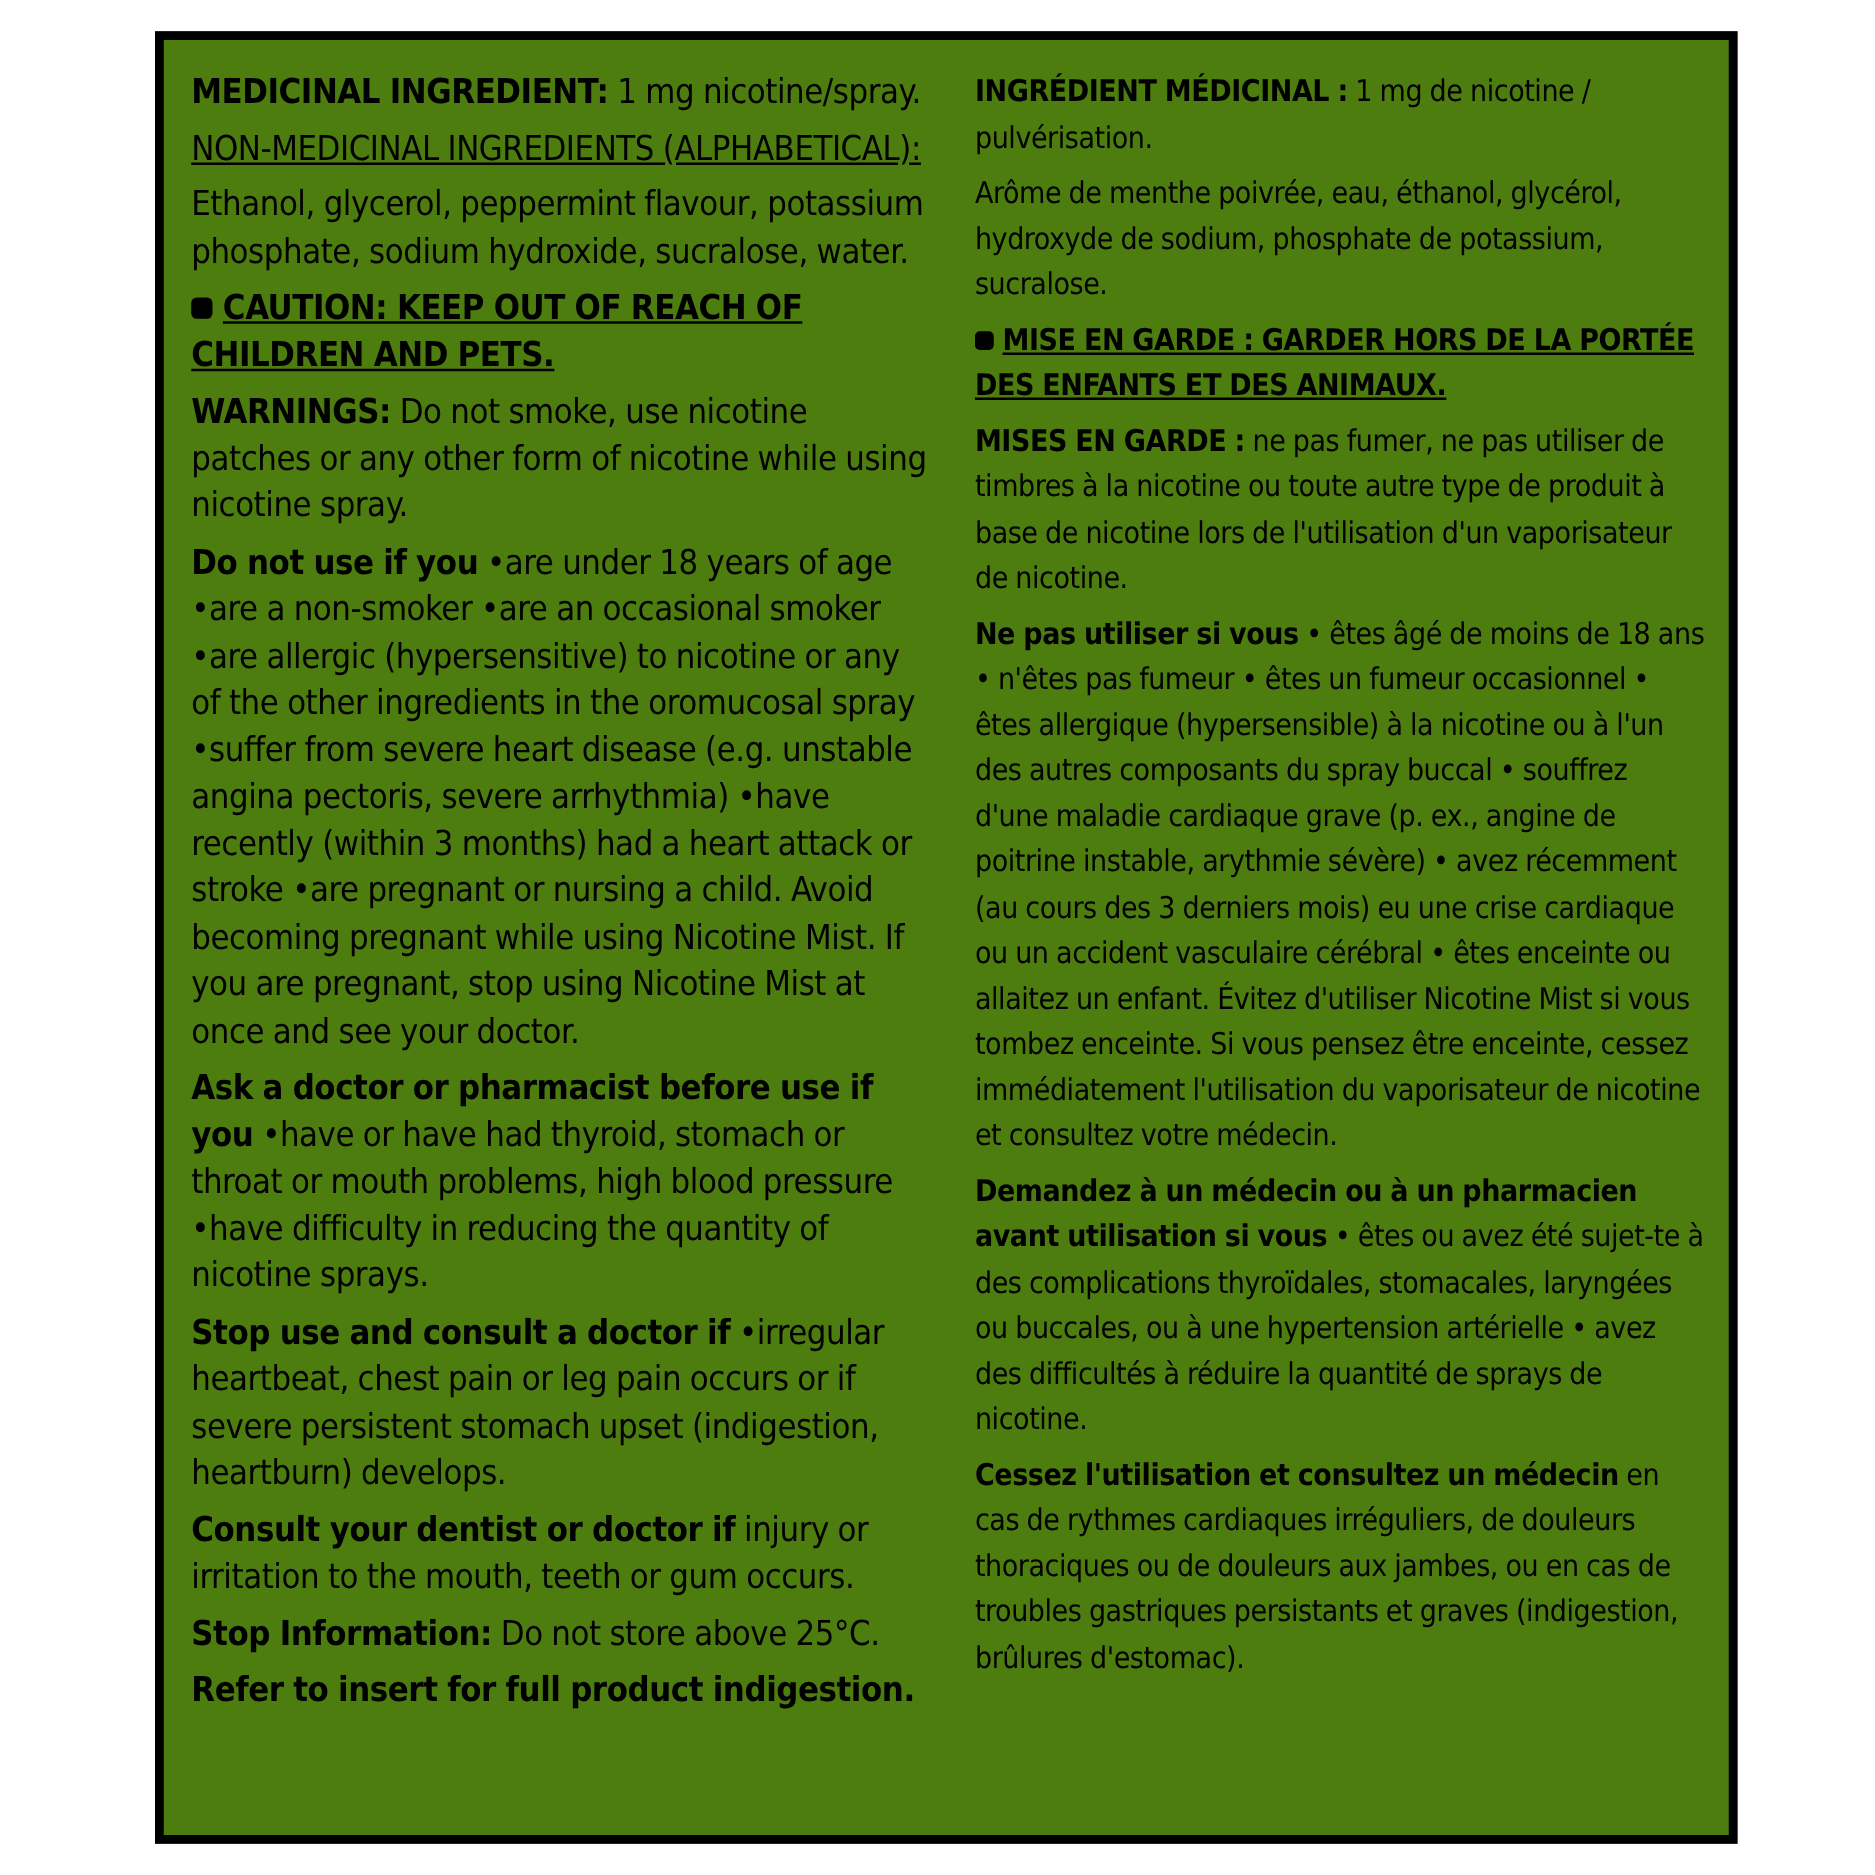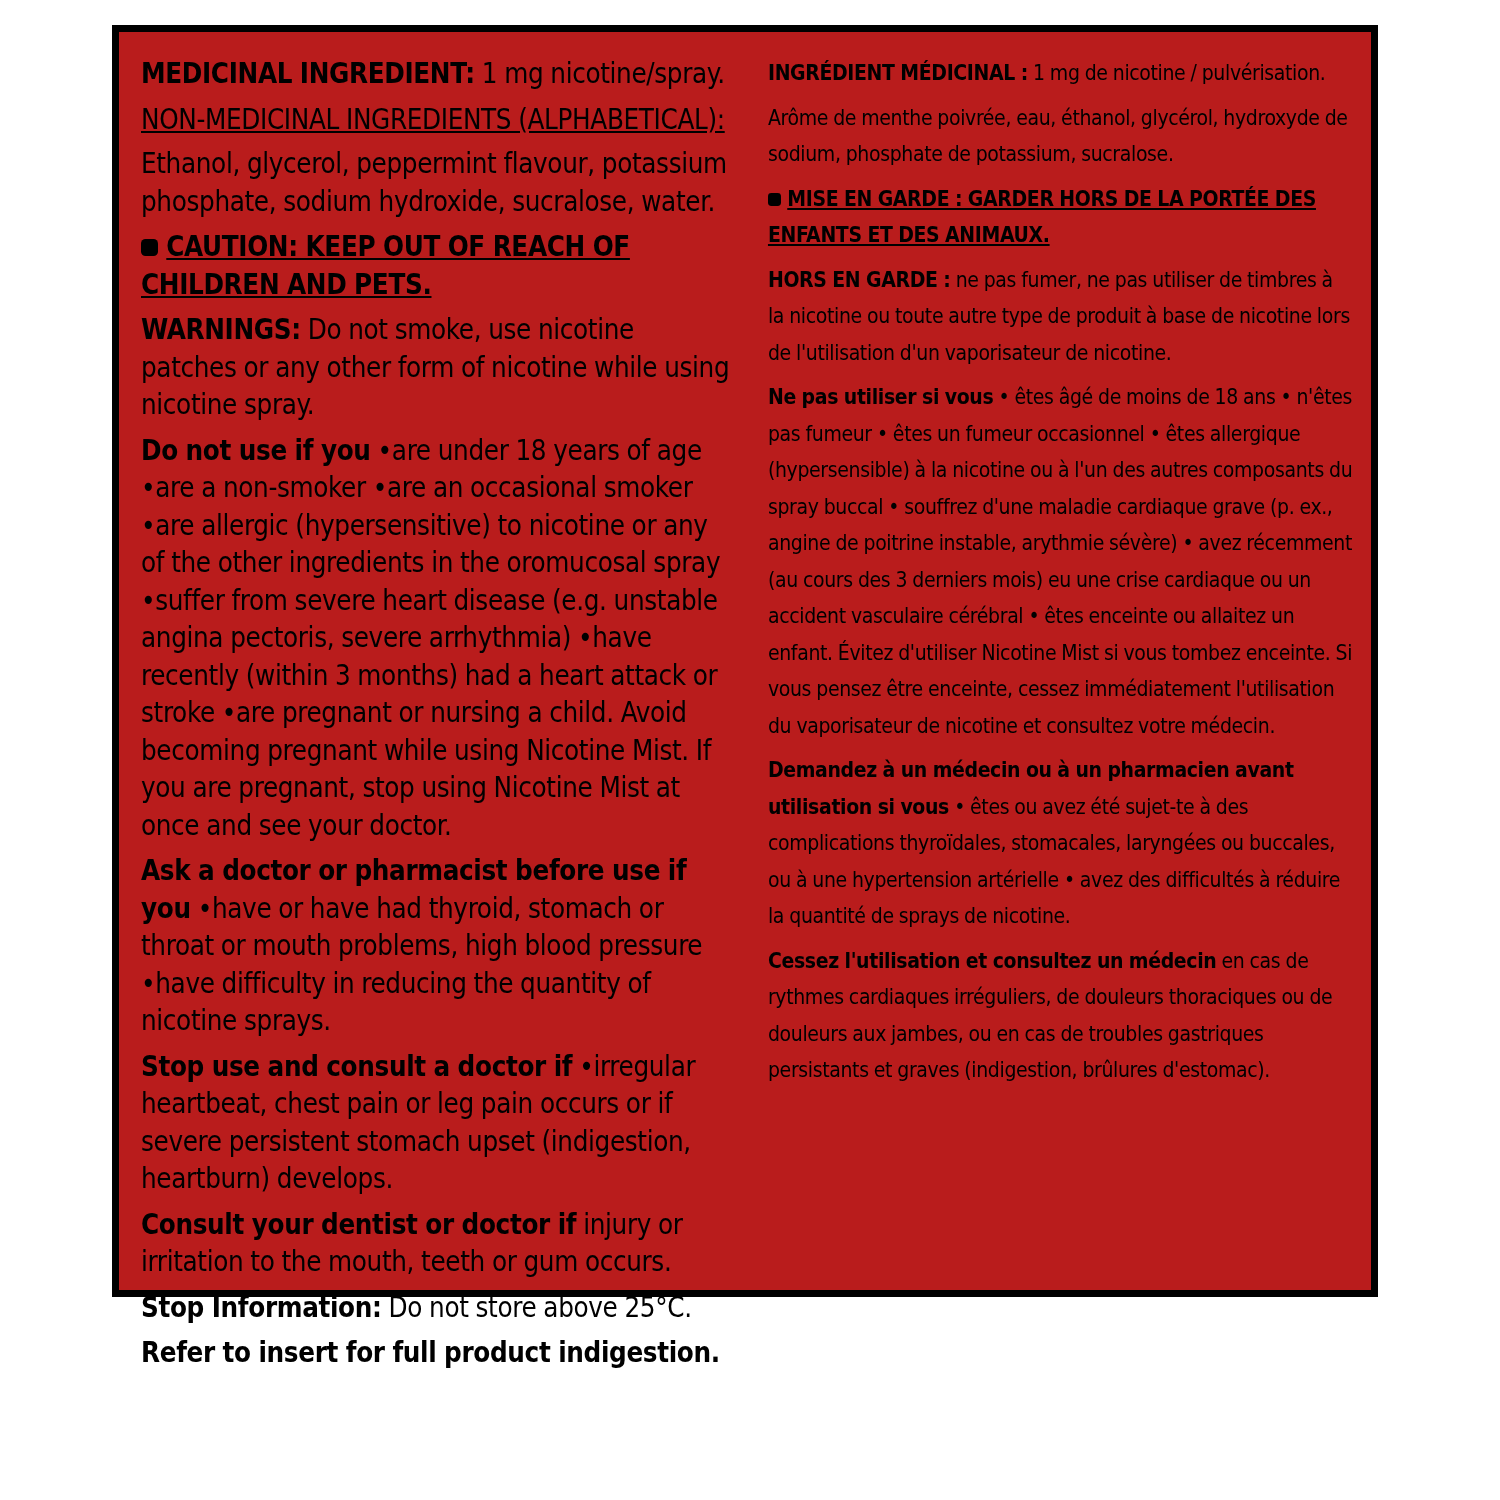--- a/index.html
+++ b/index.html
@@ -10,27 +10,27 @@
   body {
     width: 1500px;
     height: 1500px;
     font-family: "Liberation Sans", sans-serif;
     color: #000000;
     overflow: hidden;
   }
 
   #label-panel {
     position: absolute;
-    left: 112px;
+    left: 124px;
     top: 25px;
     width: 1266px;
-    height: 1272px;
+    height: 1450px;
     border: 7px solid #000000;
     box-sizing: border-box;
-    background: #b91c1c;
+    background: #4d7c0f;
   }
 
   #columns {
     position: absolute;
     left: 0;
     top: 0;
     right: 0;
     bottom: 0;
     display: flex;
     flex-direction: row;
@@ -57,21 +57,21 @@
     font-family: "DejaVu Sans Condensed", "DejaVu Sans", sans-serif;
     font-size: 27.5px;
     line-height: 37.5px;
     letter-spacing: -0.35px;
     margin: 0 0 8px 0;
     text-align: left;
     word-spacing: -0.5px;
     -webkit-font-smoothing: antialiased;
   }
   #column-fr .para {
-    font-size: 21px;
+    font-size: 24px;
     line-height: 36.5px;
   }
 
   .para.tight { margin-bottom: 7px; text-decoration: underline; }
 
   .hd {
     font-weight: bold;
   }
   .allcaps {
     font-weight: bold;
@@ -122,21 +122,21 @@
 
     <div class="column" id="column-fr">
 
       <p class="para"><span class="hd">INGRÉDIENT MÉDICINAL :</span><span> 1 mg de nicotine / pulvérisation.</span></p>
 
 
       <p class="para">Arôme de menthe poivrée, eau, éthanol, glycérol, hydroxyde de sodium, phosphate de potassium, sucralose.</p>
 
       <p class="para"><span class="caution-mark"></span><span class="allcaps">MISE EN GARDE : GARDER HORS DE LA PORTÉE DES ENFANTS ET DES ANIMAUX.</span></p>
 
-      <p class="para"><span class="hd">HORS EN GARDE :</span><span> ne pas fumer, ne pas utiliser de timbres à la nicotine ou toute autre type de produit à base de nicotine lors de l'utilisation d'un vaporisateur de nicotine.</span></p>
+      <p class="para"><span class="hd">MISES EN GARDE :</span><span> ne pas fumer, ne pas utiliser de timbres à la nicotine ou toute autre type de produit à base de nicotine lors de l'utilisation d'un vaporisateur de nicotine.</span></p>
 
       <p class="para"><span class="hd">Ne pas utiliser si vous</span><span> • êtes âgé de moins de 18 ans • n'êtes pas fumeur • êtes un fumeur occasionnel • êtes allergique (hypersensible) à la nicotine ou à l'un des autres composants du spray buccal • souffrez d'une maladie cardiaque grave (p. ex., angine de poitrine instable, arythmie sévère) • avez récemment (au cours des 3 derniers mois) eu une crise cardiaque ou un accident vasculaire cérébral • êtes enceinte ou allaitez un enfant. Évitez d'utiliser Nicotine Mist si vous tombez enceinte. Si vous pensez être enceinte, cessez immédiatement l'utilisation du vaporisateur de nicotine et consultez votre médecin.</span></p>
 
       <p class="para"><span class="hd">Demandez à un médecin ou à un pharmacien avant utilisation si vous</span><span> • êtes ou avez été sujet-te à des complications thyroïdales, stomacales, laryngées ou buccales, ou à une hypertension artérielle • avez des difficultés à réduire la quantité de sprays de nicotine.</span></p>
 
       <p class="para"><span class="hd">Cessez l'utilisation et consultez un médecin</span><span> en cas de rythmes cardiaques irréguliers, de douleurs thoraciques ou de douleurs aux jambes, ou en cas de troubles gastriques persistants et graves (indigestion, brûlures d'estomac).</span></p>
 
     </div>
 
   </div>

